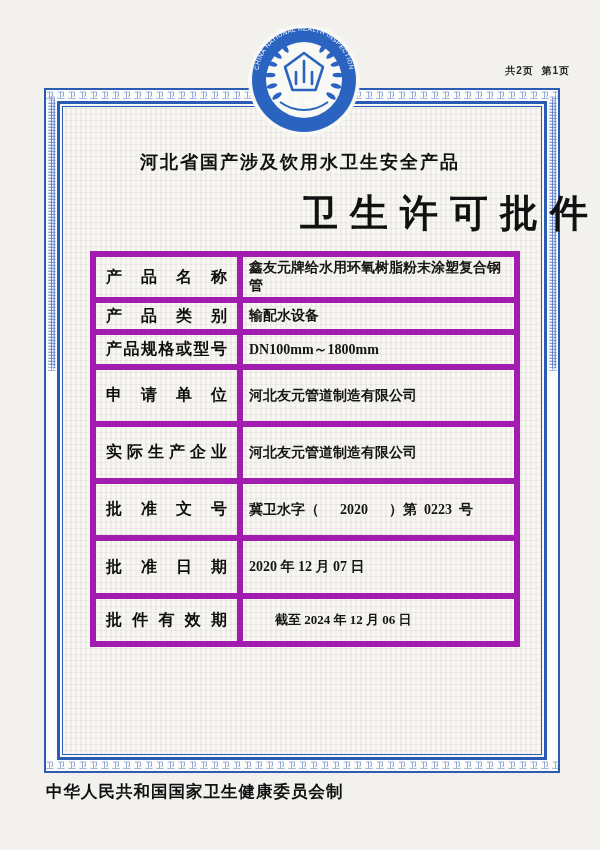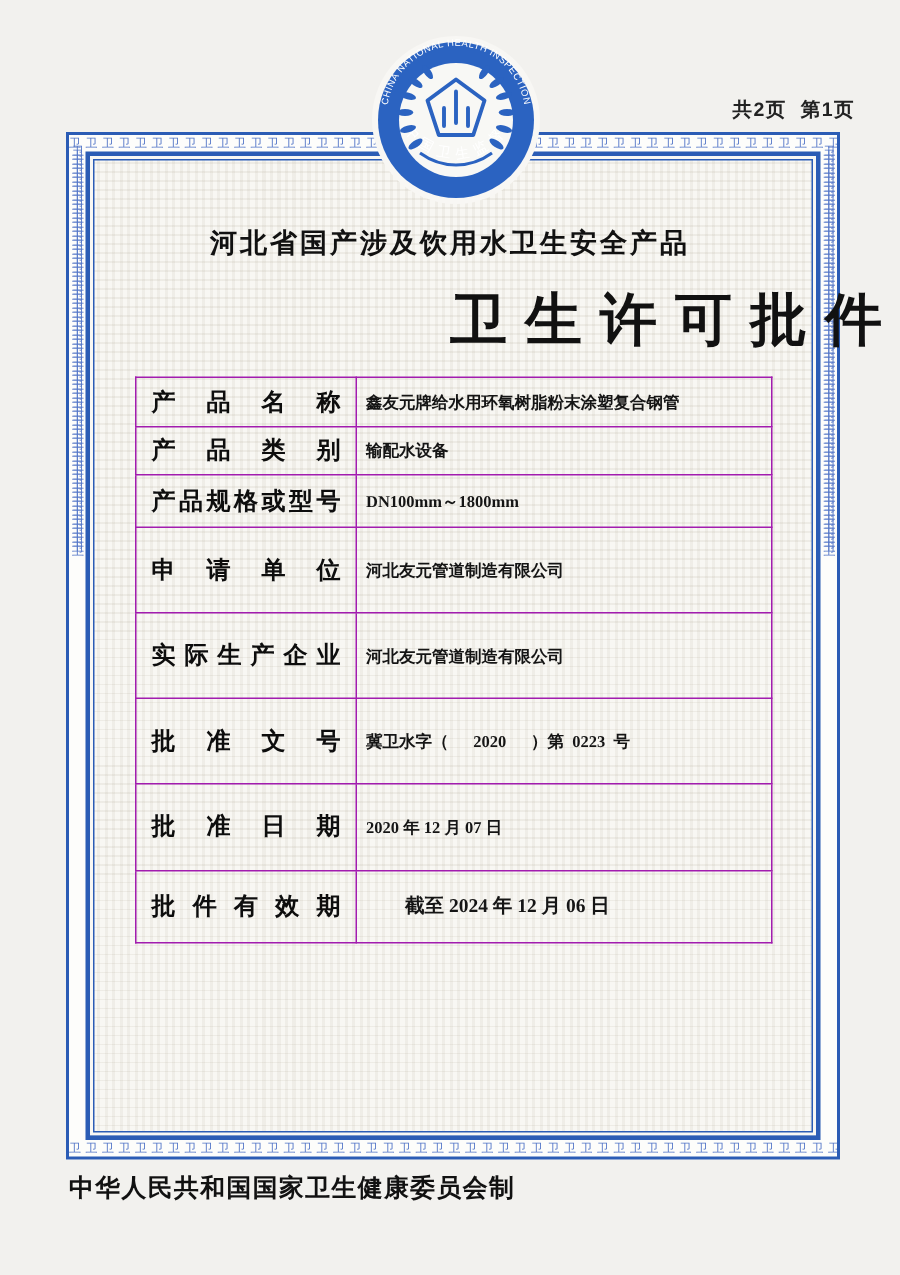--- a/index.html
+++ b/index.html
@@ -5,21 +5,21 @@
   html,body{margin:0;padding:0;}
   body{
     width:600px;height:850px;position:relative;overflow:hidden;
     background:#f2f1ee;
     font-family:"Liberation Sans",sans-serif;
     color:#1c1c1c;
   }
   
   .page-info{
     position:absolute;top:64px;right:30px;
-    font-size:13px;font-weight:bold;letter-spacing:1px;
+    font-size:10px;font-weight:bold;letter-spacing:1px;
     white-space:pre-wrap;color:#222;
     font-family:"Liberation Sans",sans-serif;
   }
   
   .frame-outer{
     position:absolute;left:44px;top:88px;width:516px;height:685px;
     border:2px solid #2b5cb5;background:#fdfdfb;box-sizing:border-box;
   }
   .band-strip{
     position:absolute;color:#5577c8;font-size:8px;line-height:11px;
@@ -53,27 +53,27 @@
     position:absolute;left:0;right:0;top:188px;text-align:right;
     font-size:38px;font-weight:bold;letter-spacing:12px;color:#111;
     font-family:"Liberation Serif",serif;
   }
   
   .cert-table{
     position:absolute;left:90px;top:251px;width:424px;
     border-collapse:collapse;table-layout:fixed;
   }
   .cert-table td{
-    border:1px solid #a21caf;vertical-align:middle;box-sizing:border-box;
+    border:6px solid #a21caf;vertical-align:middle;box-sizing:border-box;
     padding:2px 6px;
   }
   td.lbl{width:147px;}
   td.val{
     width:277px;font-family:"Liberation Serif",serif;font-weight:bold;
-    font-size:11px;white-space:pre-wrap;color:#151515;
+    font-size:14px;white-space:pre-wrap;color:#151515;
   }
   .jlbl{
     font-size:16px;font-weight:bold;color:#0d0d0d;
     text-align:justify;text-align-last:justify;
     font-family:"Liberation Sans",sans-serif;
     padding:0 4px;
   }
   
   .cert-table tr:nth-child(1) td{height:33px;}
   .cert-table tr:nth-child(2) td{height:32px;}

